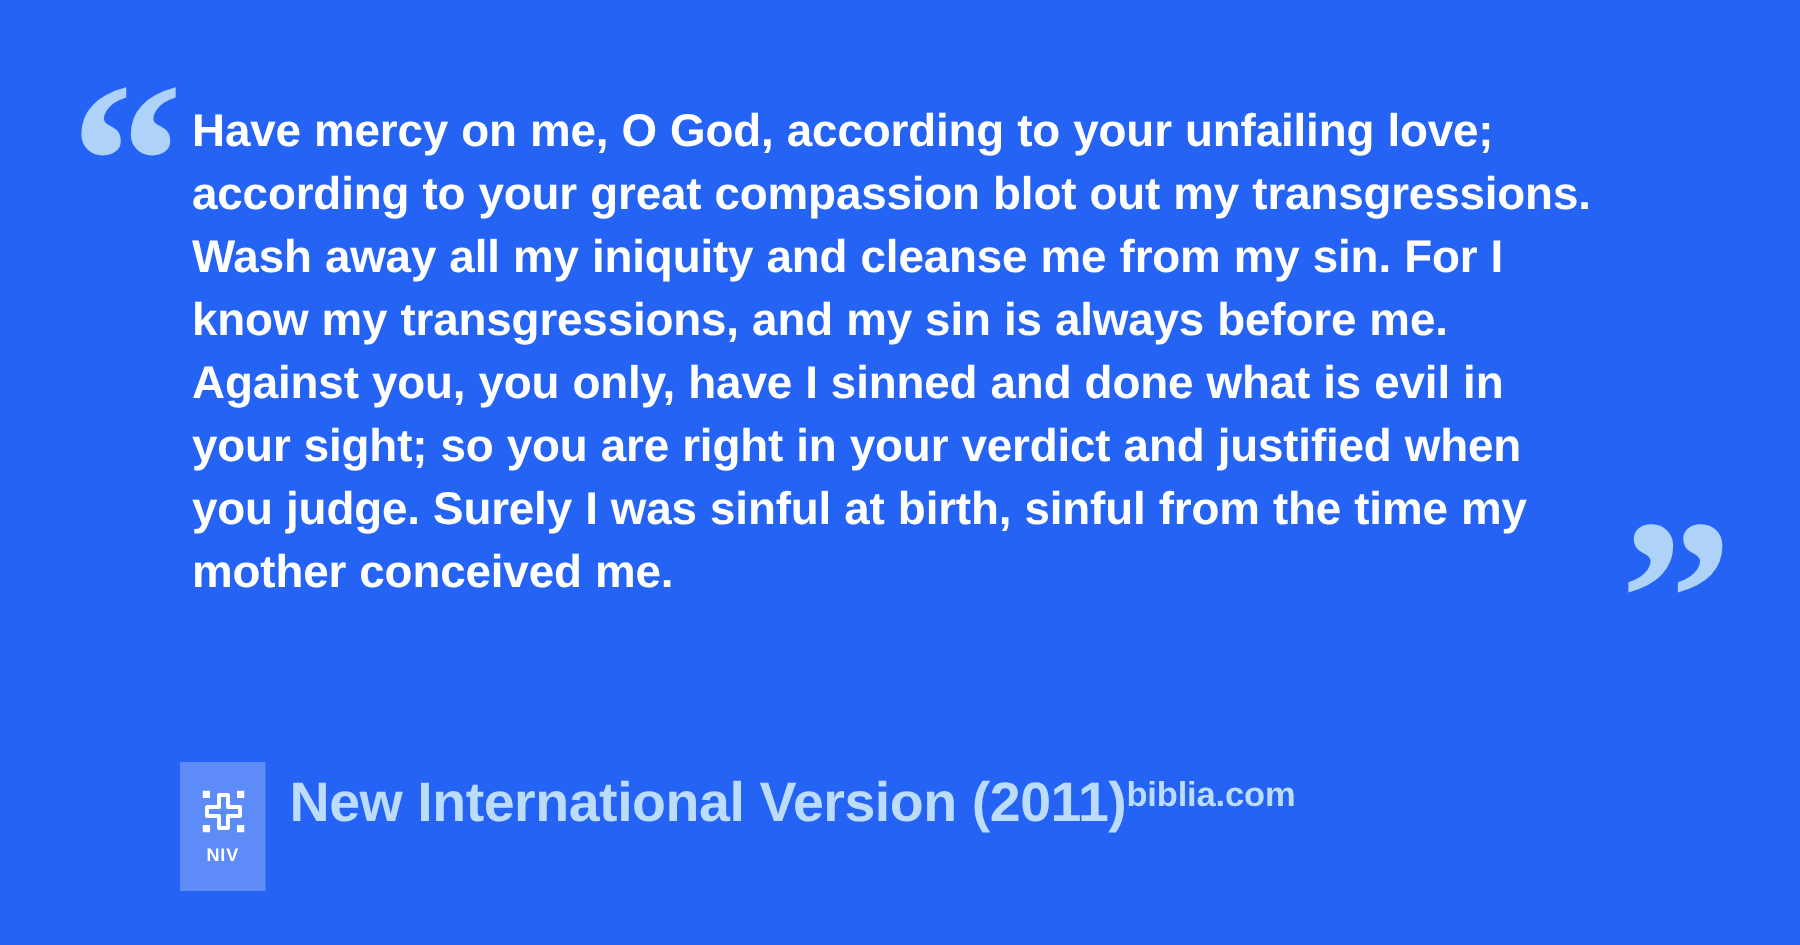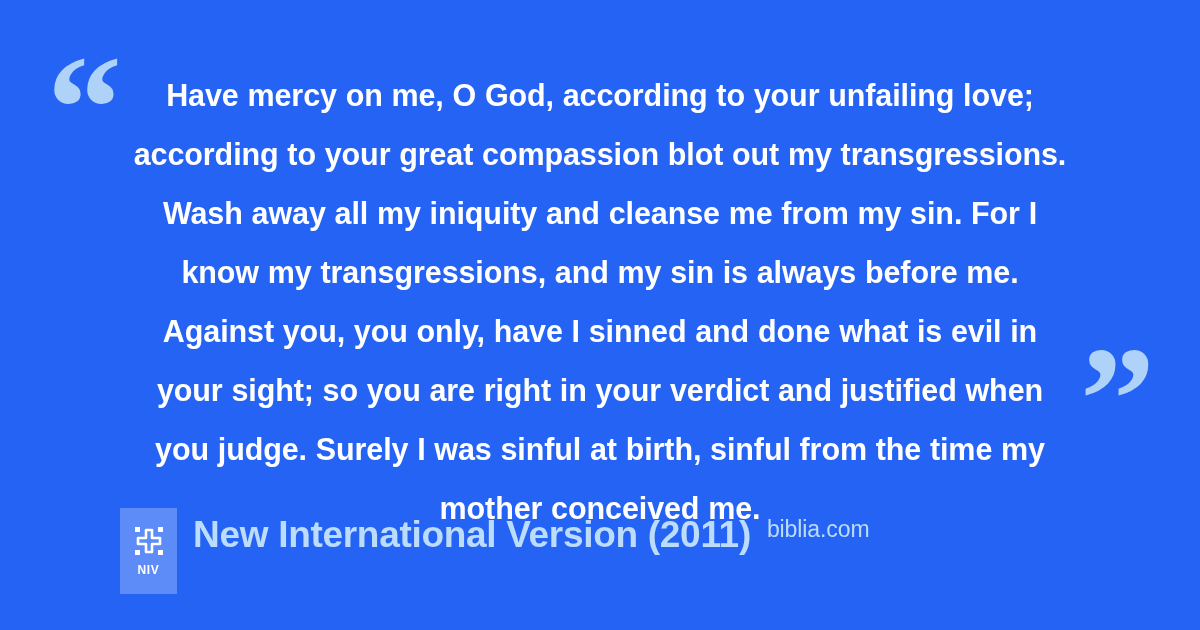--- a/index.html
+++ b/index.html
@@ -43,25 +43,24 @@
     top: 324px;
     font-size: 150px;
   }
 
   
   .quote-body {
     position: absolute;
     left: 128px;
     top: 66px;
     width: 944px;
-    text-align: center;
     color: #ffffff;
     font-size: 30.5px;
     font-weight: 700;
-    line-height: 59px;
+    line-height: 42px;
     letter-spacing: -0.1px;
     word-spacing: 0.4px;
   }
 
   
   .footer {
     position: absolute;
     left: 120px;
     top: 508px;
     display: flex;
@@ -103,26 +102,25 @@
     font-size: 37px;
     font-weight: 700;
     line-height: 46px;
     letter-spacing: -0.3px;
     white-space: nowrap;
   }
 
   .site-url {
     color: #bcdcfb;
     font-size: 23px;
-    font-weight: 400;
+    font-weight: 700;
     line-height: 30px;
     letter-spacing: -0.1px;
     margin-top: 2px;
     white-space: nowrap;
-    margin-left: 16px;
   }
 </style>
 </head>
 <body>
 
 <div class="card">
 
   <span class="quote-mark quote-open">“</span>
 
   <div class="quote-body">Have mercy on me, O God, according to your unfailing love; according to your great compassion blot out my transgressions. Wash away all my iniquity and cleanse me from my sin. For I know my transgressions, and my sin is always before me. Against you, you only, have I sinned and done what is evil in your sight; so you are right in your verdict and justified when you judge. Surely I was sinful at birth, sinful from the time my mother conceived me.</div>

